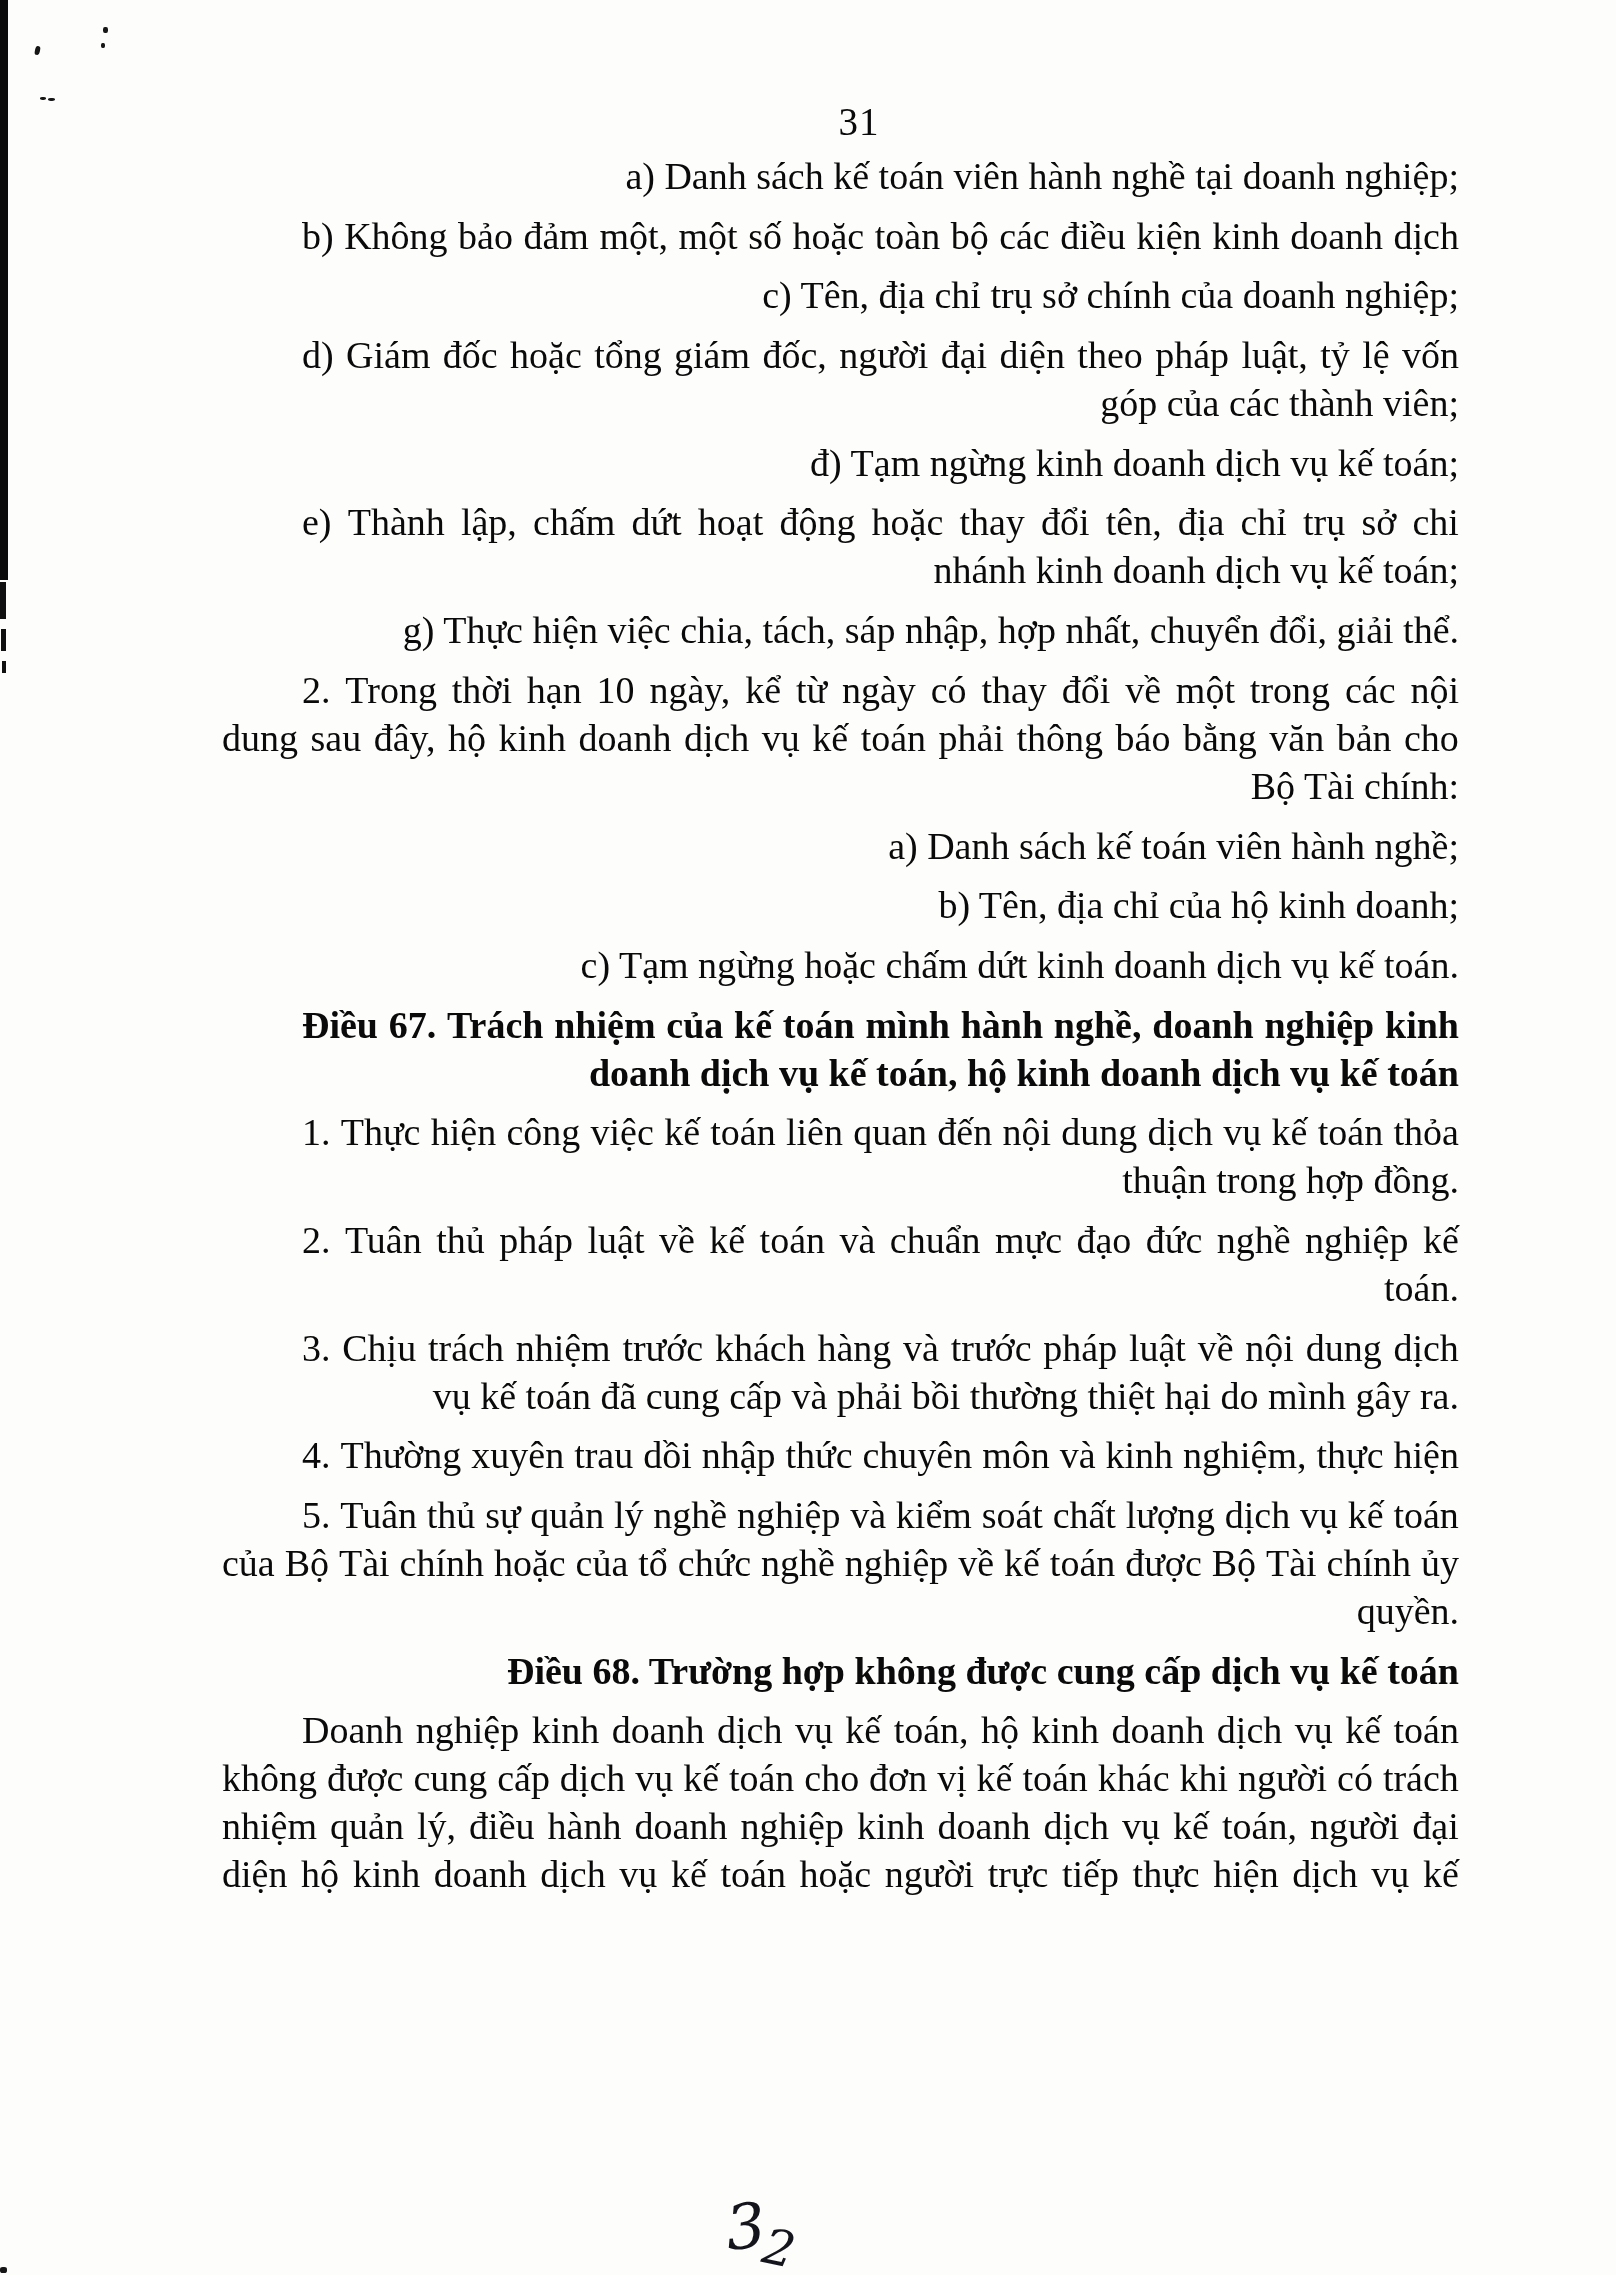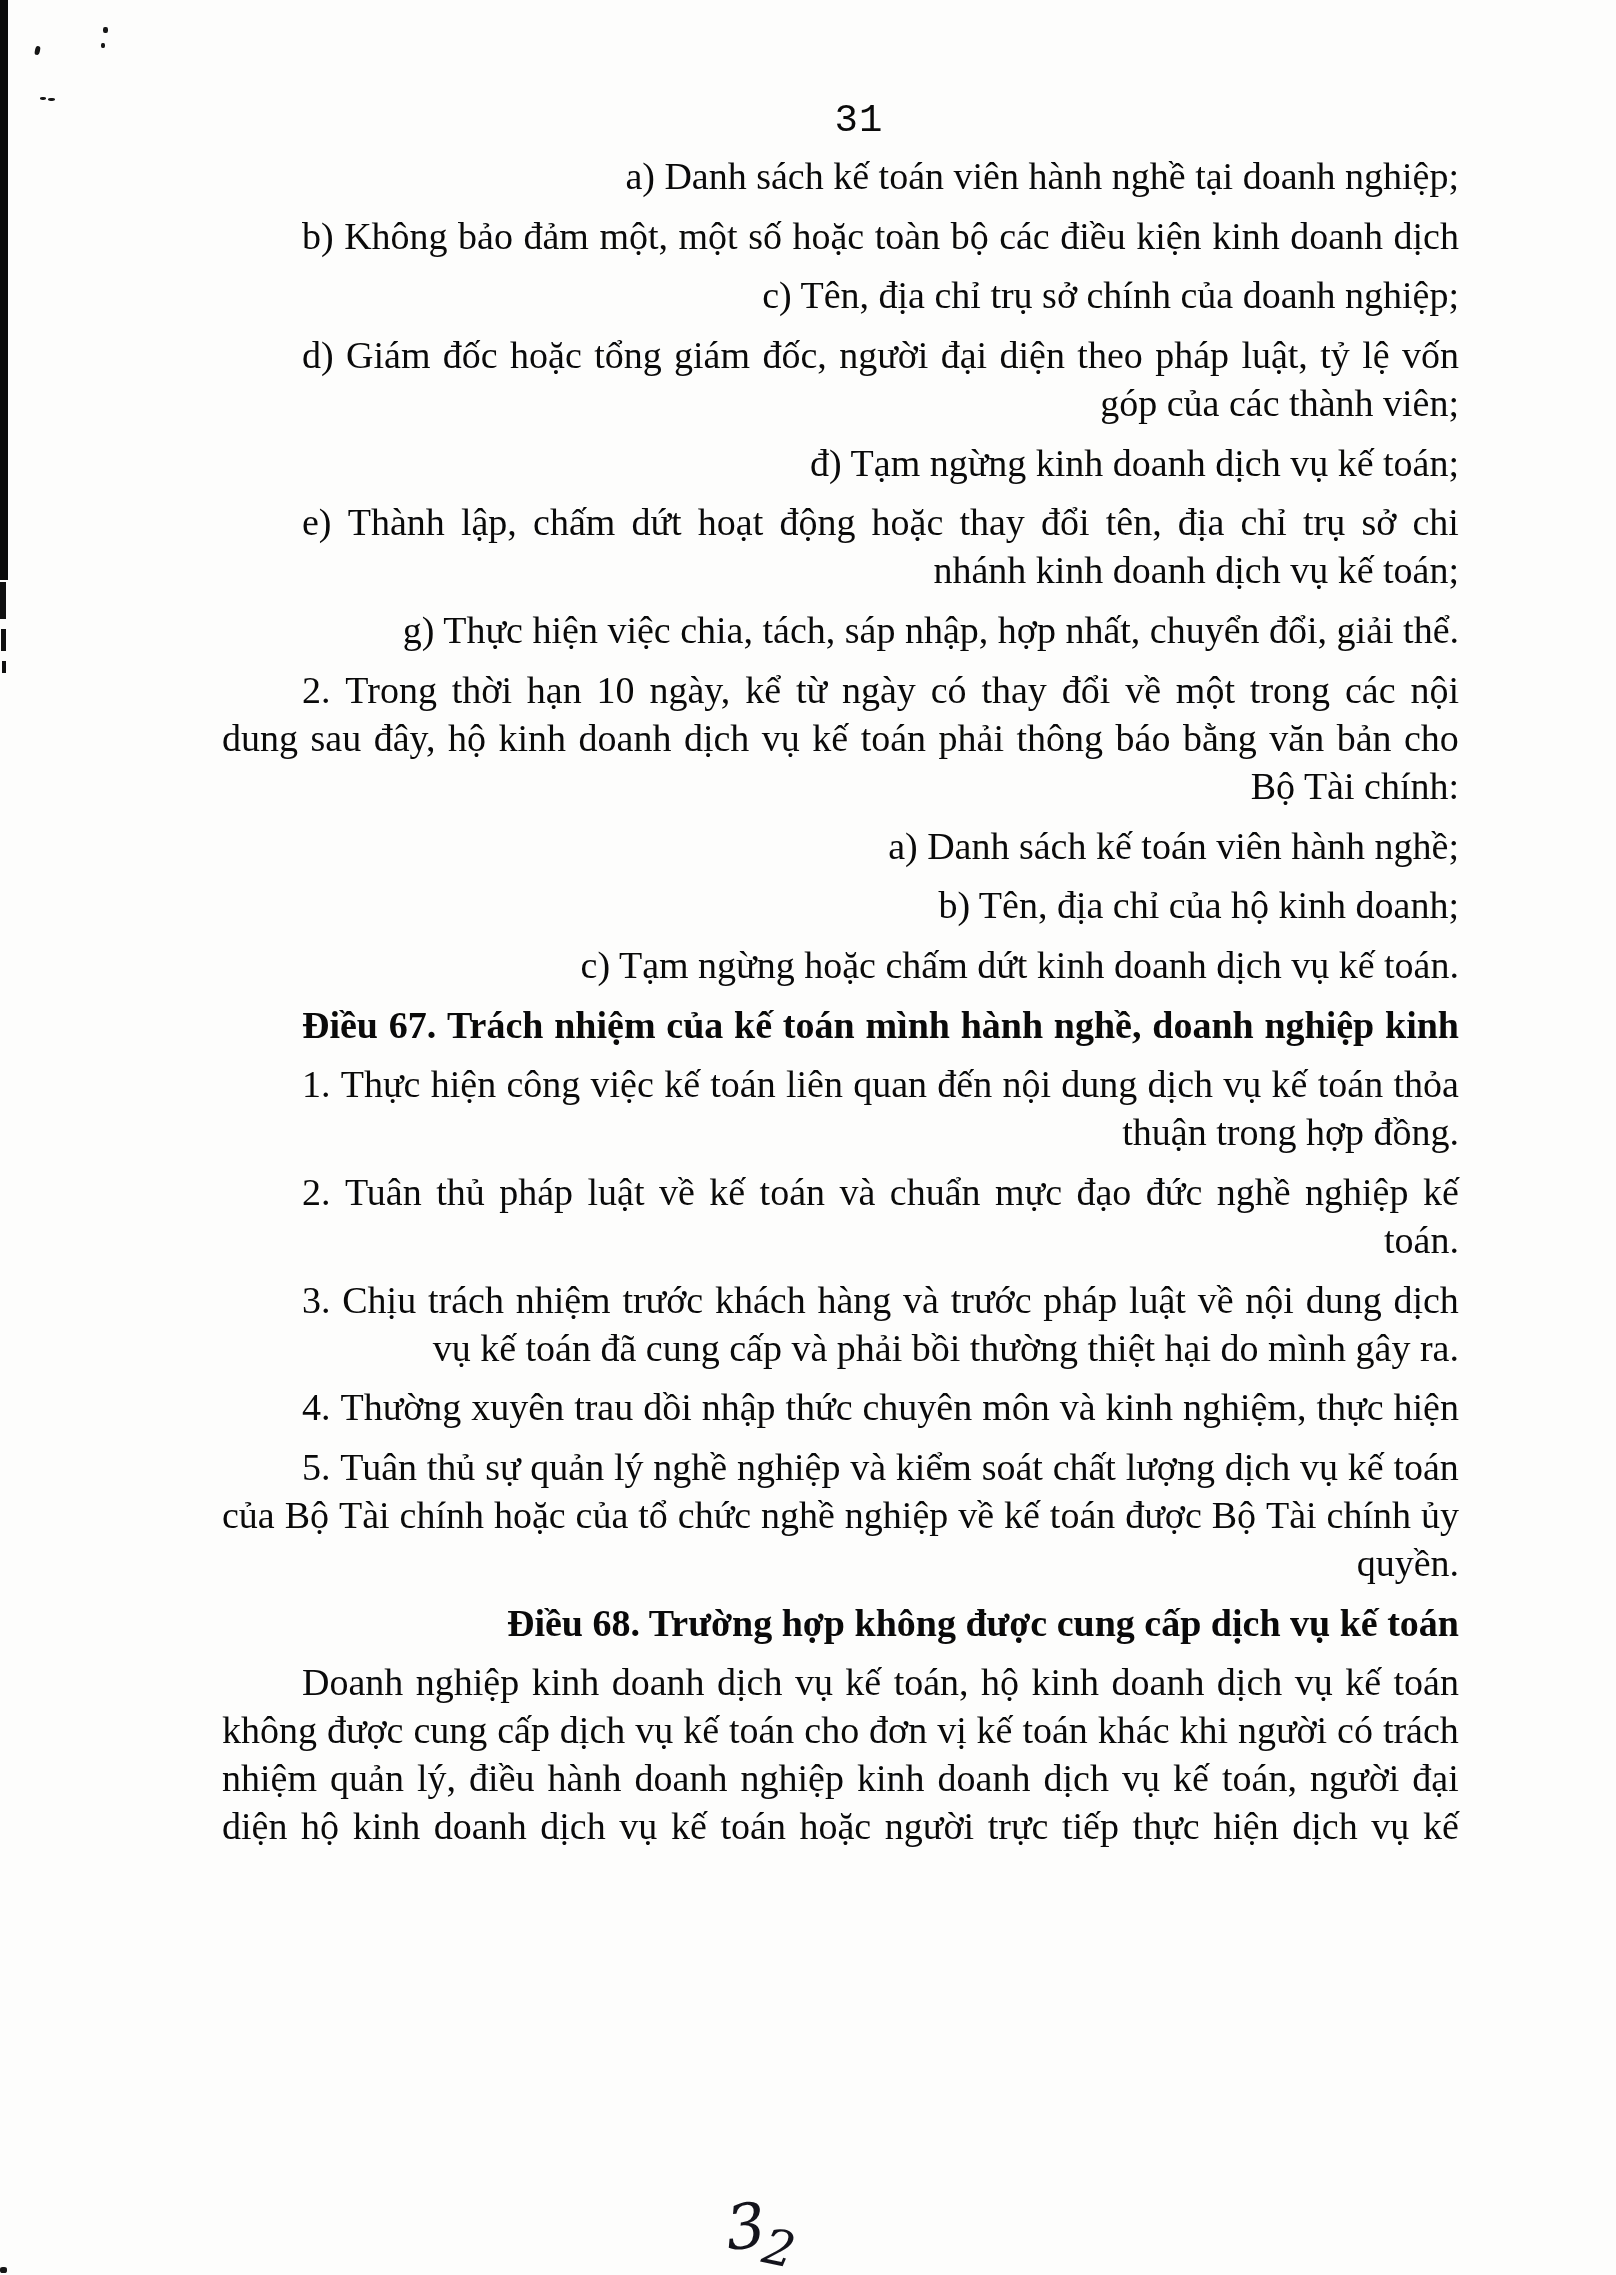--- a/index.html
+++ b/index.html
@@ -13,21 +13,20 @@
   }
   
   .edge-bar{position:absolute;left:0;top:0;width:7.8px;height:580px;background:#0b0b0b;}
   .edge-dash{position:absolute;background:#101010;}
   .speck{position:absolute;background:#161616;border-radius:40%;}
   
   .page-number{
     position:absolute;top:99px;left:786px;width:146px;
     text-align:center;font-size:39px;line-height:45px;
     letter-spacing:1px;
-    font-family:Liberation Mono, monospace;
   }
   
   .text-body{
     position:absolute;left:222px;top:152px;width:1237px;
     font-size:38px;line-height:48px;text-align:right;
   }
   .para{margin-top:11.7px;}
   .para.first{margin-top:0;}
   .para.heading{font-weight:bold;}
   .line{height:48px;white-space:nowrap;}
@@ -194,20 +193,21 @@
           <span>của</span>
           <span>kế</span>
           <span>toán</span>
           <span>mình</span>
           <span>hành</span>
           <span>nghề,</span>
           <span>doanh</span>
           <span>nghiệp</span>
           <span>kinh</span>
         </div>
+        <div class="line">doanh dịch vụ kế toán, hộ kinh doanh dịch vụ kế toán</div>
       </div>
       <div class="para">
         <div class="line indent just">
           <span>1.</span>
           <span>Thực</span>
           <span>hiện</span>
           <span>công</span>
           <span>việc</span>
           <span>kế</span>
           <span>toán</span>

